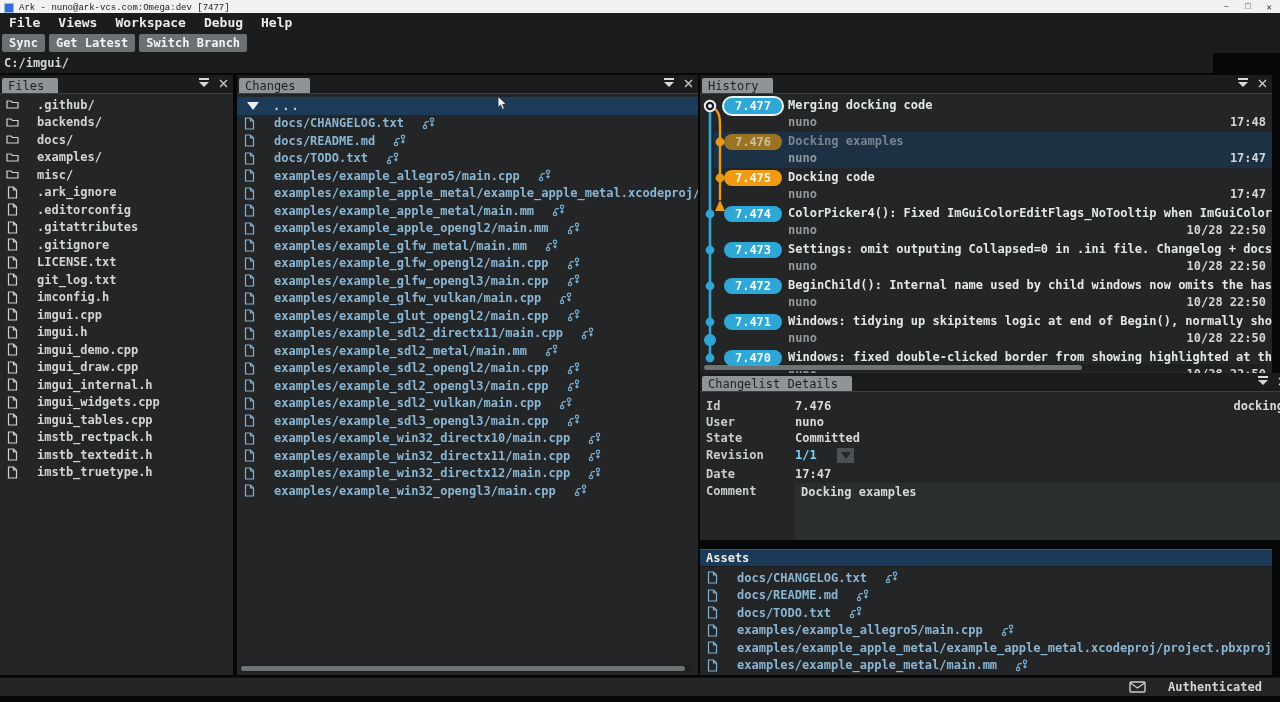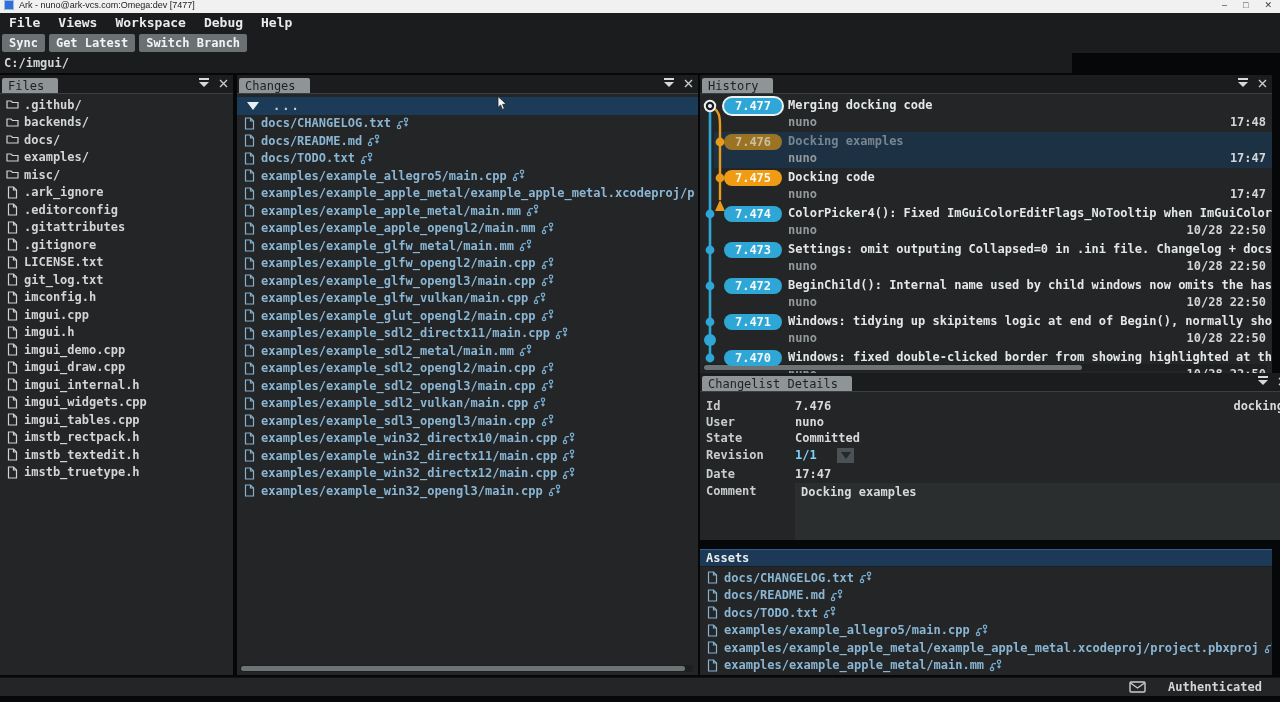--- a/index.html
+++ b/index.html
@@ -1,49 +1,49 @@
 <!DOCTYPE html>
 <html><head>
 <meta charset="utf-8">
 <style>
   html,body{margin:0;padding:0}
   body{width:1280px;height:702px;background:#060708;overflow:hidden;position:relative;
        font-family:"DejaVu Sans Mono",monospace;}
 
   
   .titlebar{position:absolute;left:0;top:0;width:1280px;height:13px;background:#f1f1f1;
-            display:flex;align-items:flex-start;font-family:Liberation Sans, sans-serif;
+            display:flex;align-items:flex-end;font-family:Liberation Mono, monospace;
             font-size:9px;color:#1c1c1c}
   .app-ico{width:8px;height:8px;margin:0 5px 0 4px;background:#2f6fd6;border:1px solid #9db9e8;flex:none}
   .win-btns{margin-left:auto;display:flex;gap:16px;padding-right:8px;color:#3b3b3b;font-size:9px}
   .win-btns span{cursor:default}
 
   
   .menubar{position:absolute;left:0;top:13px;width:1280px;height:19px;background:#1b1c1d;
            display:flex;align-items:center}
   .menubar span{padding:0 9px;font-size:13px;font-weight:700;color:#e9ebec}
   .toolbar{position:absolute;left:0;top:32px;width:1280px;height:21px;background:#1b1c1d;
            display:flex;align-items:center;padding-left:2px}
   .toolbar button{background:#6b7173;border:none;color:#f2f4f4;font-family:inherit;
                   font-size:12px;font-weight:700;padding:2px 7px;margin-right:4px;border-radius:2px}
-  .pathrow{position:absolute;left:0;top:53px;width:1072px;height:20px;background:#1b1c1d;
+  .pathrow{position:absolute;left:0;top:53px;width:1213px;height:20px;background:#1b1c1d;
            color:#d2d6d7;font-size:12px;font-weight:700;padding:3px 0 0 4px;box-sizing:border-box}
 
   
   .panel{position:absolute;background:#1b1c1d}
   .tabrow{height:18px;position:relative}
   .tab{display:inline-block;background:#8f9496;color:#1f2123;font-size:12px;font-weight:400;
        padding:1px 14px 2px 6px;margin-left:2px;border-radius:2px 2px 0 0}
   .tab-icons{position:absolute;right:5px;top:3px;display:flex;gap:9px;align-items:center}
   .pcontent{position:absolute;top:18px;left:0;right:0;bottom:0;background:#232526;overflow:hidden;
             border-top:1px solid #3a3f41}
 
   
   .flist{padding-top:2px}
-  .f-row{height:17.5px;display:flex;align-items:center;gap:5px;padding-left:6px;
+  .f-row{height:17.5px;display:flex;align-items:center;gap:18px;padding-left:6px;
          font-size:12px;font-weight:700;white-space:nowrap;overflow:hidden;color:#d2d5d6}
   .f-row svg{flex:none}
   .blue-list .f-row{color:#8ab6d4}
   .root-row{height:17.5px;display:flex;align-items:center;background:#1c3b58;color:#bcd3e2;
             font-size:12px;font-weight:700;letter-spacing:2px}
   .tri-down{width:0;height:0;border-left:6px solid transparent;border-right:6px solid transparent;
             border-top:8px solid #e9eef0;margin-left:10px;margin-right:14px}
 
   
   .commit{position:relative;height:36px;padding-left:24px;display:flex;align-items:flex-start;z-index:1}

